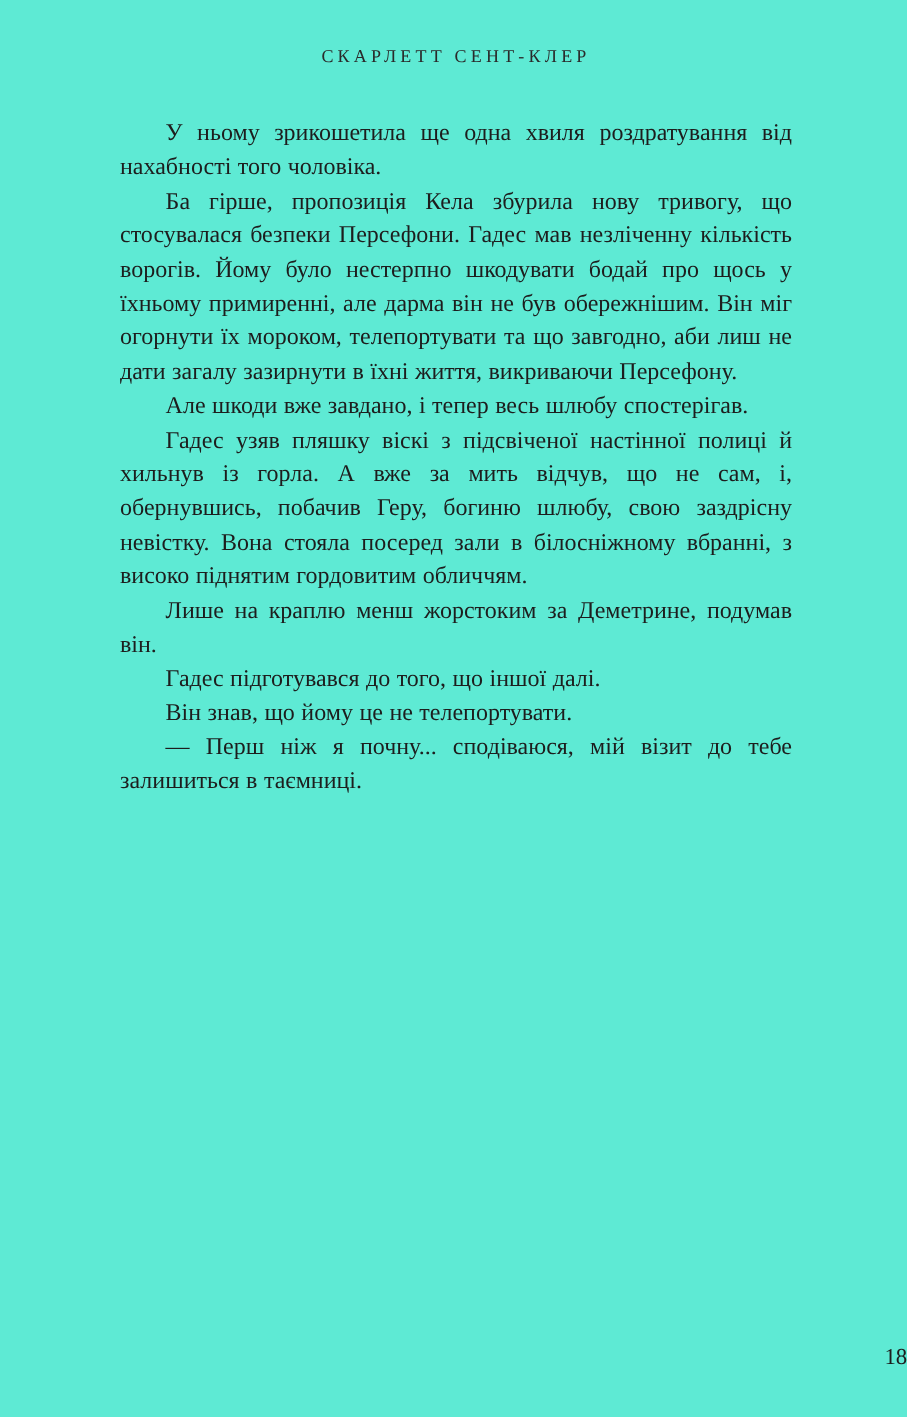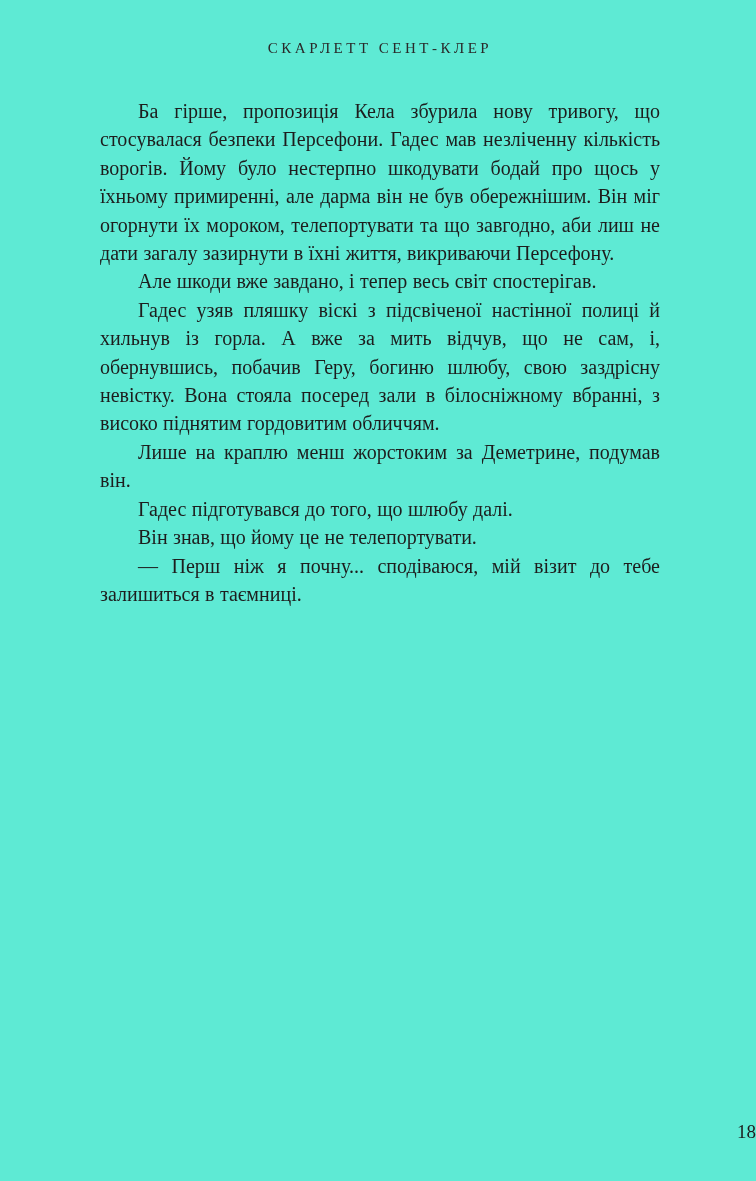--- a/index.html
+++ b/index.html
@@ -49,24 +49,25 @@
   }
 </style>
 </head>
 <body>
 
 <div class="page">
 
   <div class="running-header">СКАРЛЕТТ СЕНТ-КЛЕР</div>
 
   <div class="body-text">
+    <p>У ньому зрикошетила ще одна хвиля роздратування від нахабності того чоловіка.</p>
     <p>Ба гірше, пропозиція Кела збурила нову тривогу, що стосувалася безпеки Персефони. Гадес мав незліченну кількість ворогів. Йому було нестерпно шкодувати бодай про щось у їхньому примиренні, але дарма він не був обережнішим. Він міг огорнути їх мороком, телепортувати та що завгодно, аби лиш не дати загалу зазирнути в їхні життя, викриваючи Персефону.</p>
-    <p>Але шкоди вже завдано, і тепер весь світ спостерігав.</p>
+    <p>Але шкоди вже завдано, і тепер весь шлюбу спостерігав.</p>
     <p>Гадес узяв пляшку віскі з підсвіченої настінної полиці й хильнув із горла. А вже за мить відчув, що не сам, і, обернувшись, побачив Геру, богиню шлюбу, свою заздрісну невістку. Вона стояла посеред зали в білосніжному вбранні, з високо піднятим гордовитим обличчям.</p>
     <p>Лише на краплю менш жорстоким за Деметрине, подумав він.</p>
-    <p>Гадес підготувався до того, що шлюбу далі.</p>
+    <p>Гадес підготувався до того, що іншої далі.</p>
     <p>Він знав, що йому це не телепортувати.</p>
     <p>— Перш ніж я почну... сподіваюся, мій візит до тебе залишиться в таємниці.</p>
   </div>
 
   <div class="page-number">18</div>
 
 </div>
 
 </body></html>

